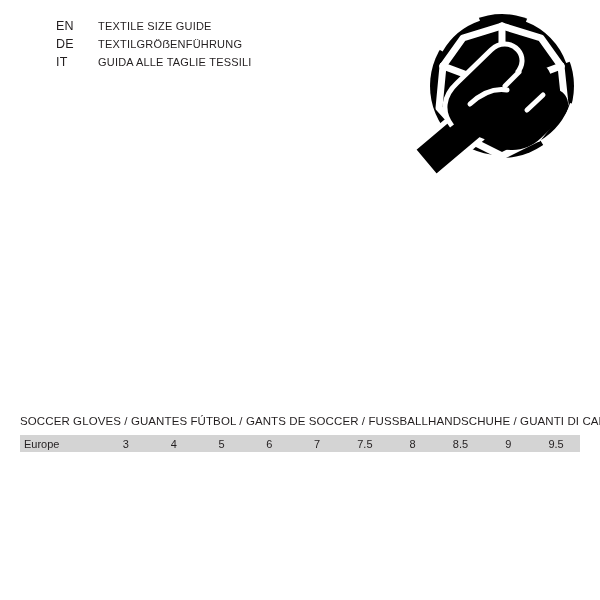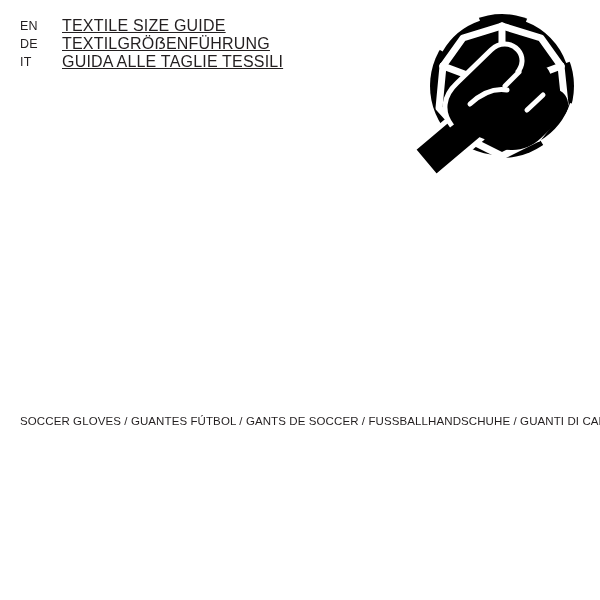--- a/index.html
+++ b/index.html
@@ -21,34 +21,34 @@
     position: absolute;
     top: 17px;
     left: 20px;
     width: 320px;
   }
   .lang-row {
     display: flex;
     align-items: center;
     height: 18px;
     line-height: 18px;
+    margin-left: 36px;
   }
   .lang-code {
     width: 42px;
     flex: 0 0 42px;
     font-size: 12.5px;
     letter-spacing: 0.2px;
     color: #231f20;
   }
   .lang-title {
-    font-size: 16px;
+    font-size: 11px;
     letter-spacing: 0.2px;
     color: #231f20;
     white-space: nowrap;
-    text-decoration: underline;
   }
 
   
   .illustration {
     position: absolute;
     top: 8px;
     left: 395px;
     width: 190px;
     height: 185px;
   }
@@ -177,15 +177,28 @@
                C 104 34, 116 34, 123 42
                C 129 49, 128 58, 122 65" fill="none" stroke="#ffffff" stroke-width="5"></path>
     </g>
   </svg>
 </div>
 
 <div class="table-wrap">
   <div class="table-caption">SOCCER GLOVES / GUANTES FÚTBOL / GANTS DE SOCCER / FUSSBALLHANDSCHUHE / GUANTI DI CALCIO</div>
   <table class="size-table">
     <tbody>
+      <tr class="shaded">
+        <td class="rowlabel">Europe</td>
+        <td>3</td>
+        <td>4</td>
+        <td>5</td>
+        <td>6</td>
+        <td>7</td>
+        <td>7.5</td>
+        <td>8</td>
+        <td>8.5</td>
+        <td>9</td>
+        <td>9.5</td>
+      </tr>
     </tbody>
   </table>
 </div>
 
 </body></html>

